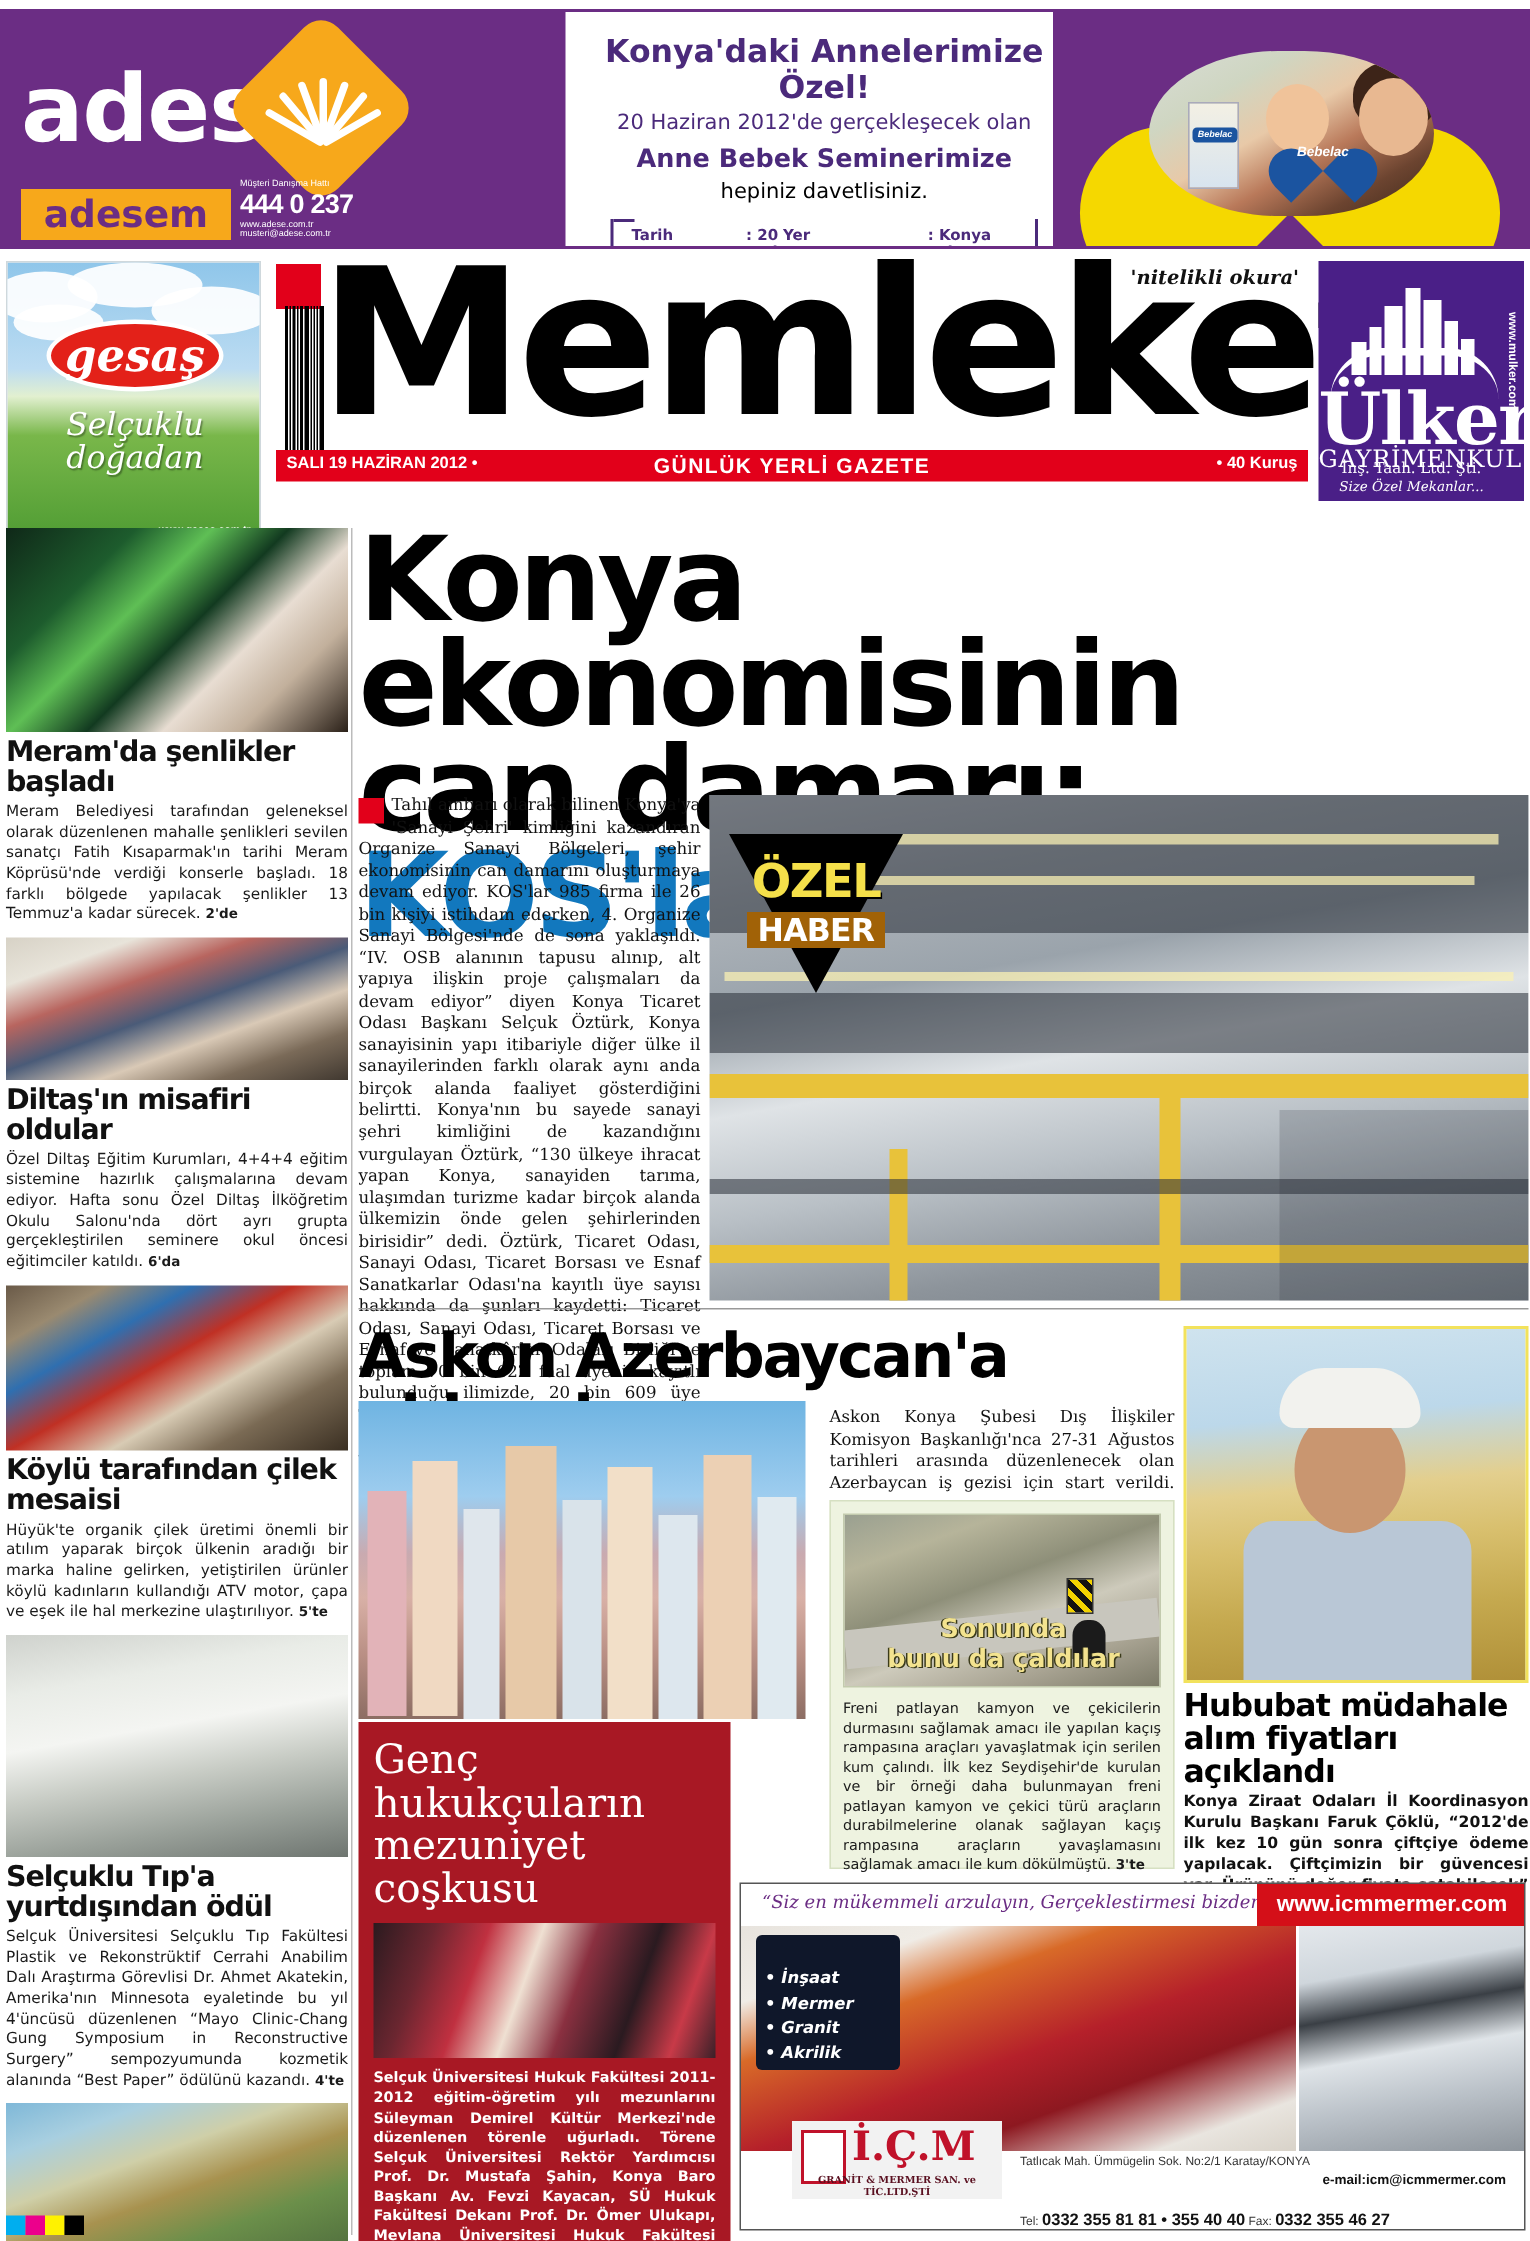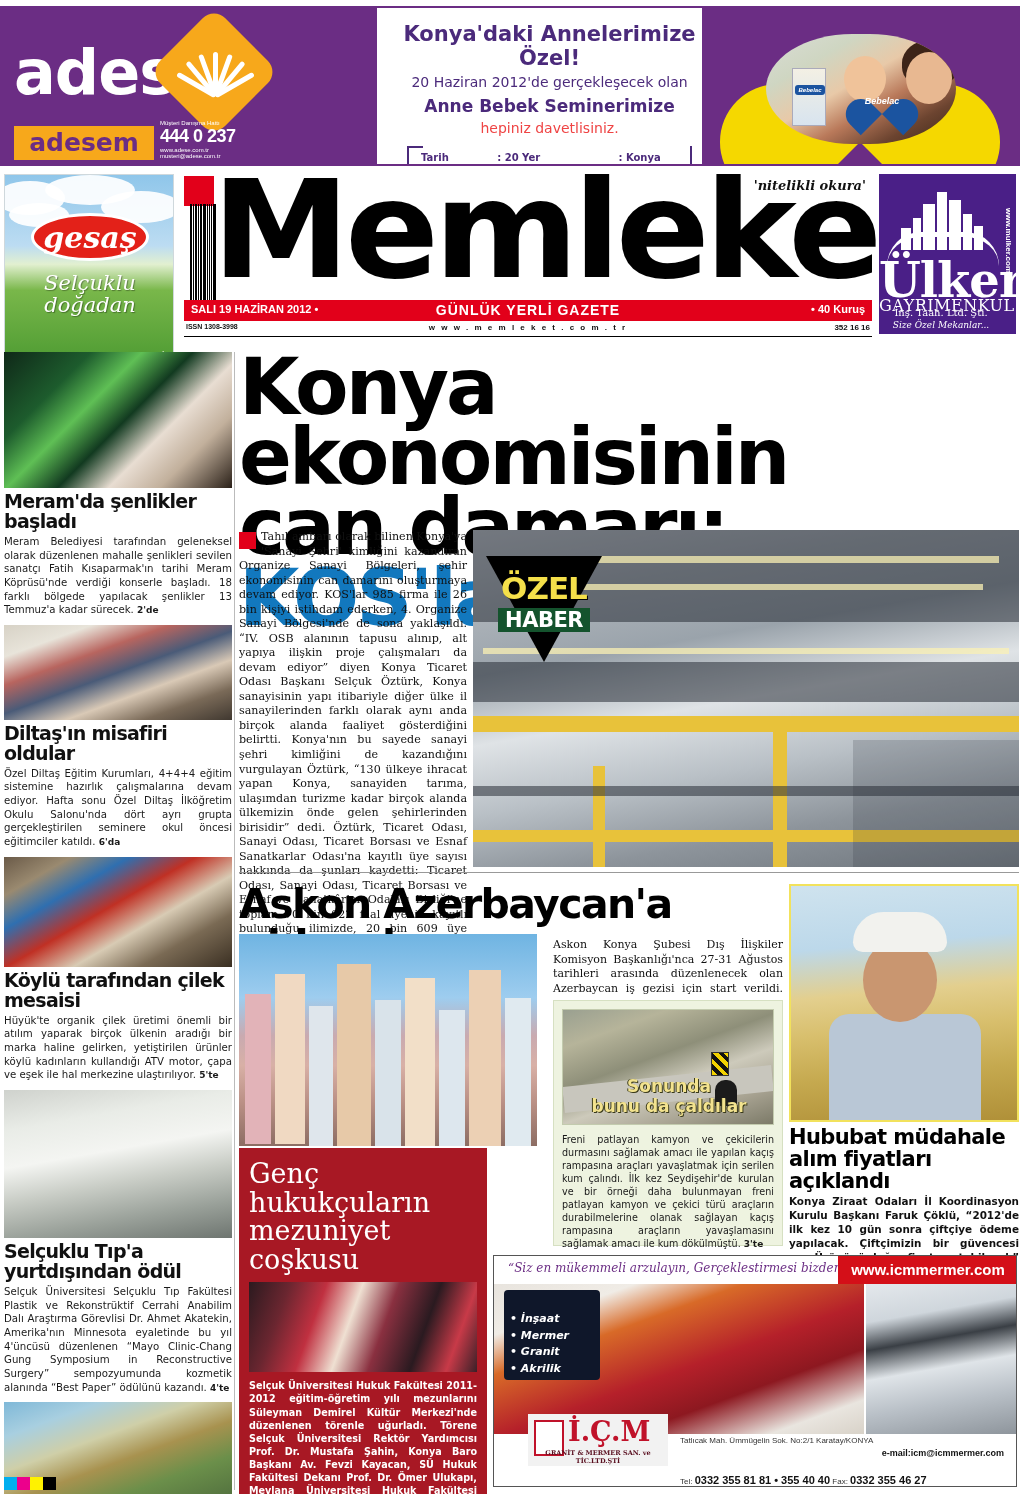--- a/index.html
+++ b/index.html
@@ -55,21 +55,21 @@
   .hotline .l3 { font-size:6px; }
   .hotline .l4 { font-size:6px; }
 
   .topad-mid {
     position:absolute; left:375px; top:0; width:345px; height:156px;
     background:#ffffff; text-align:center; padding-top:14px;
   }
   .topad-mid .t1 { font-size:21px; font-weight:bold; color:#4b2a7b; font-family:"DejaVu Sans", sans-serif;}
   .topad-mid .t2 { font-size:14px; color:#4b2a7b; margin-top:4px; font-family:"DejaVu Sans", sans-serif;}
   .topad-mid .t3 { font-size:17px; font-weight:bold; color:#4b2a7b; margin-top:6px; font-family:"DejaVu Sans", sans-serif;}
-  .topad-mid .t4 { font-size:14px; color:#ef4444; margin-top:4px; font-family:"DejaVu Sans", sans-serif;}
+  .topad-mid .t4 { font-size:14px; color:#000000; margin-top:4px; font-family:"DejaVu Sans", sans-serif;}
   .topad-bracket {
     margin:10px auto 0; width:285px; border-left:2px solid #4b2a7b;
     border-right:2px solid #4b2a7b; padding:5px 0; position:relative;
   }
   .topad-bracket:before,.topad-bracket:after{
     content:""; position:absolute; left:0; width:14px; height:2px; background:#4b2a7b;
   }
   .topad-bracket:before{top:0;} .topad-bracket:after{bottom:0;}
   .tb-row { display:flex; justify-content:space-between; padding:1px 12px;
     font-size:10px; color:#4b2a7b; font-weight:bold; font-family:"DejaVu Sans", sans-serif;}
@@ -223,21 +223,21 @@
   }
   .tri {
     position:absolute; left:0; top:0; width:0; height:0;
     border-left:58px solid transparent; border-right:58px solid transparent;
     border-top:106px solid #000;
   }
   .ozel-t { position:absolute; left:0; top:14px; width:116px; text-align:center;
     color:#f5e04a; font-size:31px; font-weight:bold; font-family:"DejaVu Sans", sans-serif;
     letter-spacing:-1px; text-shadow:1px 1px 0 #000;}
   .haber-t { position:absolute; left:12px; top:52px; width:92px; height:24px;
-    background:#14532d; color:#fff; font-size:21px; font-weight:bold;
+    background:#a16207; color:#fff; font-size:21px; font-weight:bold;
     text-align:center; line-height:24px; font-family:"DejaVu Sans", sans-serif; letter-spacing:-.5px;}
 
   .hr1 { position:absolute; left:239px; top:872px; width:780px; height:1px; background:#999; }
 
   
   .askonhead {
     position:absolute; left:239px; top:884px; width:560px;
     font-family:"DejaVu Sans", sans-serif; font-weight:bold; font-size:41px;
     letter-spacing:-1.6px; color:#000; line-height:1;
   }
@@ -417,25 +417,20 @@
           <i style="width:1px"></i>
           <i style="width:3px"></i>
       </div>
       <div class="nitelikli">'nitelikli okura'</div>
       <div class="memleket">Memleket</div>
       <div class="redbar">
         <span class="rb-c">GÜNLÜK YERLİ GAZETE</span>
         <span class="rb-l">SALI 19 HAZİRAN 2012 •</span>
         <span class="rb-r">• 40 Kuruş</span>
       </div>
-      <div class="infobar">
-        <span class="ib-c">w w w . m e m l e k e t . c o m . t r</span>
-        <span class="ib-l">ISSN 1308-3998</span>
-        <span class="ib-r">352 16 16</span>
-      </div>
     </div>
 
     <div class="ulker">
       <div class="ulker-sky">
         <div class="tower" style="left:4px;width:10px;height:22px;"></div>
         <div class="tower" style="left:16px;width:8px;height:32px;"></div>
         <div class="tower" style="left:26px;width:12px;height:46px;"></div>
         <div class="tower" style="left:40px;width:10px;height:58px;"></div>
         <div class="tower" style="left:52px;width:12px;height:50px;"></div>
         <div class="tower" style="left:66px;width:9px;height:36px;"></div>

